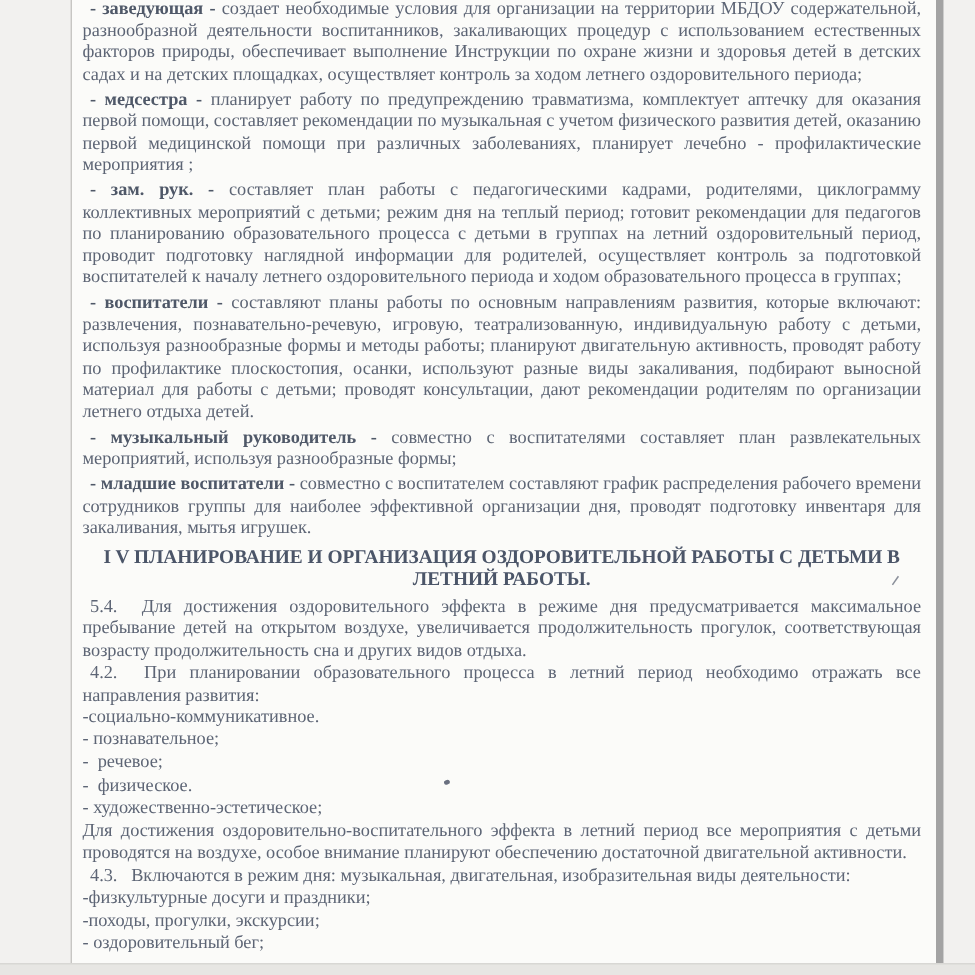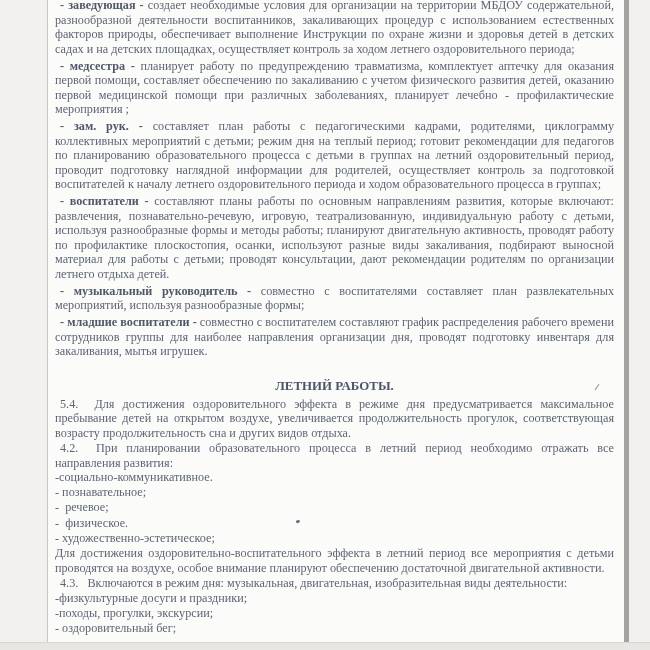--- a/index.html
+++ b/index.html
@@ -95,35 +95,35 @@
 <body>
 
 <div class="scan">
   <div class="page">
     <div class="content">
 
       <p class="role"><span class="b">- заведующая -</span>
         <span>создает необходимые условия для организации на территории МБДОУ содержательной, разнообразной деятельности воспитанников, закаливающих процедур с использованием естественных факторов природы, обеспечивает выполнение Инструкции по охране жизни и здоровья детей в детских садах и на детских площадках, осуществляет контроль за ходом летнего оздоровительного периода;</span></p>
 
       <p class="role"><span class="b">- медсестра -</span>
-        <span>планирует работу по предупреждению травматизма, комплектует аптечку для оказания первой помощи, составляет обеспечению по закаливанию с учетом физического развития детей, оказанию первой медицинской помощи при различных заболеваниях, планирует лечебно - профилактические мероприятия ;</span></p>
+        <span>планирует работу по предупреждению травматизма, комплектует аптечку для оказания первой помощи, составляет рекомендации по музыкальная с учетом физического развития детей, оказанию первой медицинской помощи при различных заболеваниях, планирует лечебно - профилактические мероприятия ;</span></p>
 
       <p class="role"><span class="b">- зам. рук. -</span>
         <span>составляет план работы с педагогическими кадрами, родителями, циклограмму коллективных мероприятий с детьми; режим дня на теплый период; готовит рекомендации для педагогов по планированию образовательного процесса с детьми в группах на летний оздоровительный период, проводит подготовку наглядной информации для родителей, осуществляет контроль за подготовкой воспитателей к началу летнего оздоровительного периода и ходом образовательного процесса в группах;</span></p>
 
       <p class="role"><span class="b">- воспитатели -</span>
         <span>составляют планы работы по основным направлениям развития, которые включают: развлечения, познавательно-речевую, игровую, театрализованную, индивидуальную работу с детьми, используя разнообразные формы и методы работы; планируют двигательную активность, проводят работу по профилактике плоскостопия, осанки, используют разные виды закаливания, подбирают выносной материал для работы с детьми; проводят консультации, дают рекомендации родителям по организации летнего отдыха детей.</span></p>
 
       <p class="role"><span class="b">- музыкальный руководитель -</span>
         <span>совместно с воспитателями составляет план развлекательных мероприятий, используя разнообразные формы;</span></p>
 
       <p class="role"><span class="b">- младшие воспитатели -</span>
-        <span>совместно с воспитателем составляют график распределения рабочего времени сотрудников группы для наиболее направления организации дня, проводят подготовку инвентаря для закаливания, мытья игрушек.</span></p>
+        <span>совместно с воспитателем составляют график распределения рабочего времени сотрудников группы для наиболее эффективной организации дня, проводят подготовку инвентаря для закаливания, мытья игрушек.</span></p>
 
-      <p class="heading"><br>
+      <p class="heading"><span>I V ПЛАНИРОВАНИЕ И ОРГАНИЗАЦИЯ ОЗДОРОВИТЕЛЬНОЙ РАБОТЫ С ДЕТЬМИ В</span><br>
         <span>ЛЕТНИЙ РАБОТЫ.</span></p>
 
       <p class="num">5.4.  Для достижения оздоровительного эффекта в режиме дня предусматривается максимальное пребывание детей на открытом воздухе, увеличивается продолжительность прогулок, соответствующая возрасту продолжительность сна и других видов отдыха.</p>
 
       <p class="num">4.2.  При планировании образовательного процесса в летний период необходимо отражать все направления развития:</p>
 
       <div class="dir">-социально-коммуникативное.</div>
       <div class="dir">- познавательное;</div>
       <div class="dir">-  речевое;</div>
       <div class="dir">-  физическое.</div>

